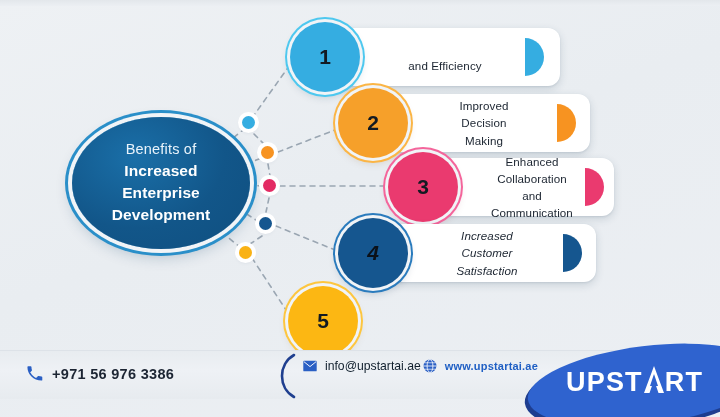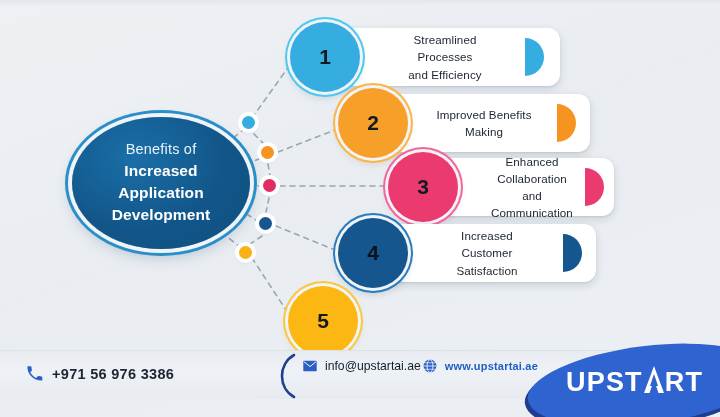--- a/index.html
+++ b/index.html
@@ -219,47 +219,47 @@
       <path d="M254 134 L266 146"></path>
       <path d="M268 164 L270 176"></path>
       <path d="M269 198 L266 212"></path>
       <path d="M262 236 L250 244"></path>
     </g>
   </svg>
 
   <div class="hub">
     <div class="hub-line1">Benefits of</div>
     <div class="hub-line2">Increased</div>
-    <div class="hub-line3">Application</div>
+    <div class="hub-line3">Enterprise</div>
     <div class="hub-line4">Development</div>
   </div>
 
   <div class="chain-dot" style="left:242px; top:116px; background:#35ade1;"></div>
   <div class="chain-dot" style="left:261px; top:146px; background:#f79321;"></div>
   <div class="chain-dot" style="left:263px; top:179px; background:#e32b63;"></div>
   <div class="chain-dot" style="left:259px; top:217px; background:#15568f;"></div>
   <div class="chain-dot" style="left:239px; top:246px; background:#f9b215;"></div>
 
   <div class="step" style="left:290px; top:22px; width:270px;">
     <div class="card" style="left:42px; width:228px;">
       <div class="card-text">
-        <span>Streamlined Processes</span><br>
+        <br>
         <span>and Efficiency</span>
       </div>
       <div class="card-accent" style="right:16px; background:#35ade1;"></div>
     </div>
     <div class="bubble" style="left:0; background:#35ade1; box-shadow:0 0 0 3px #f1f4f7, 0 0 0 5px #4ec8ef, 0 4px 10px rgba(20,60,90,0.25);">
       <span>1</span>
     </div>
   </div>
 
   <div class="step" style="left:338px; top:88px; width:252px;">
     <div class="card" style="left:42px; width:210px;">
       <div class="card-text">
-        <span>Improved Benefits</span><br>
+        <span>Improved Decision</span><br>
         <span>Making</span>
       </div>
       <div class="card-accent" style="right:14px; background:#f79321;"></div>
     </div>
     <div class="bubble" style="left:0; background:#f6a02a; box-shadow:0 0 0 3px #f1f4f7, 0 0 0 5px #fbb545, 0 4px 10px rgba(120,70,10,0.22);">
       <span>2</span>
     </div>
   </div>
 
   <div class="step" style="left:388px; top:152px; width:226px;">
@@ -268,21 +268,21 @@
         <span>Enhanced Collaboration</span><br>
         <span>and Communication</span>
       </div>
       <div class="card-accent" style="right:10px; background:#ea3a6f;"></div>
     </div>
     <div class="bubble" style="left:0; background:#ea3a6f; box-shadow:0 0 0 3px #f1f4f7, 0 0 0 5px #f4659b, 0 4px 10px rgba(120,20,55,0.22);">
       <span>3</span>
     </div>
   </div>
 
-  <div class="step" style="left:338px; top:218px; width:258px;">
+  <div class="step" style="left:338px; top:218px; width:258px;font-style:italic;">
     <div class="card" style="left:42px; width:216px;">
       <div class="card-text">
         <span>Increased Customer</span><br>
         <span>Satisfaction</span>
       </div>
       <div class="card-accent" style="right:14px; background:#15568f;"></div>
     </div>
     <div class="bubble" style="left:0; background:#15568f; color:#0b1119; box-shadow:0 0 0 3px #f1f4f7, 0 0 0 5px #2a7bbd, 0 4px 10px rgba(10,45,80,0.28);">
       <span>4</span>
     </div>

